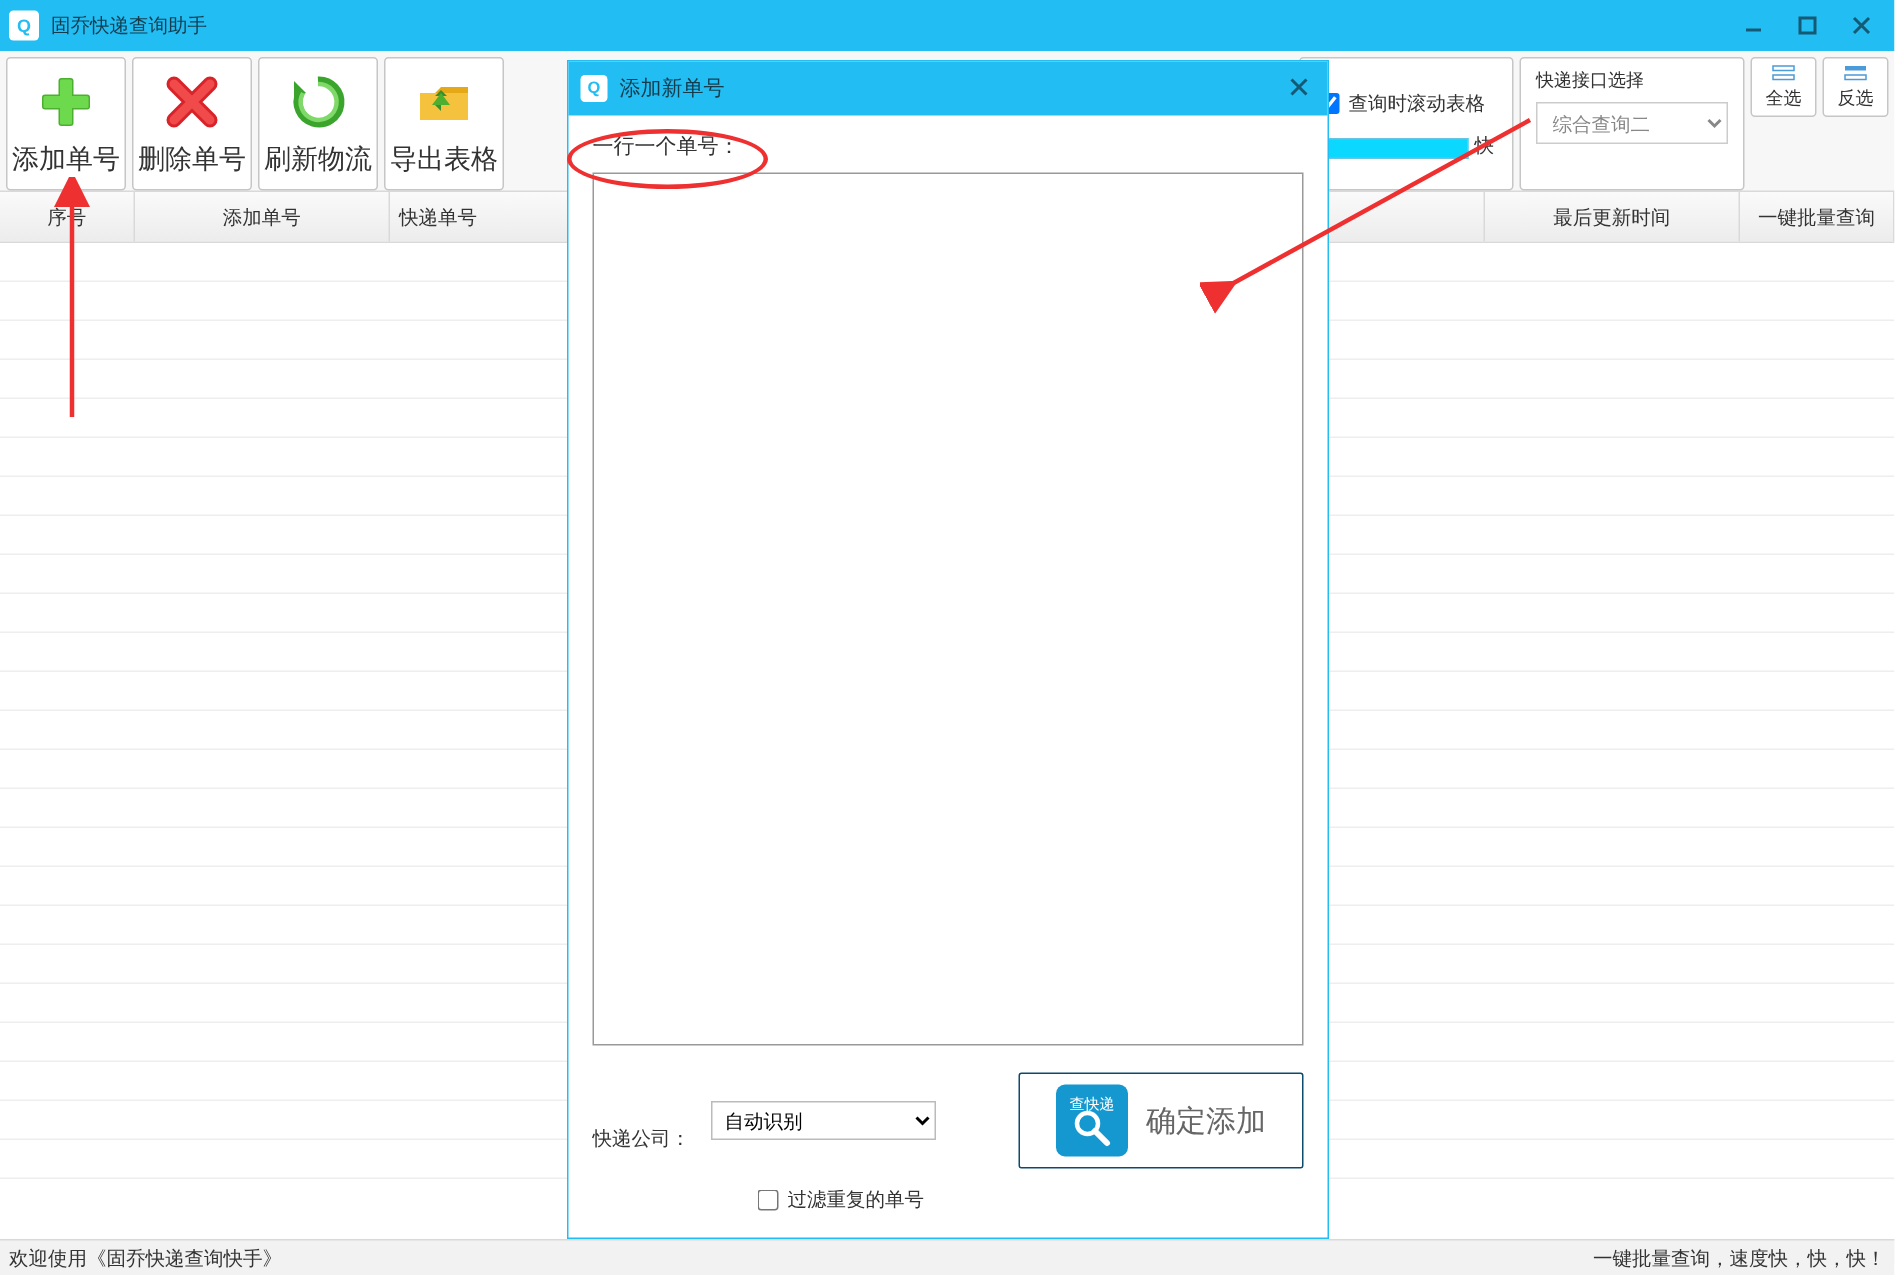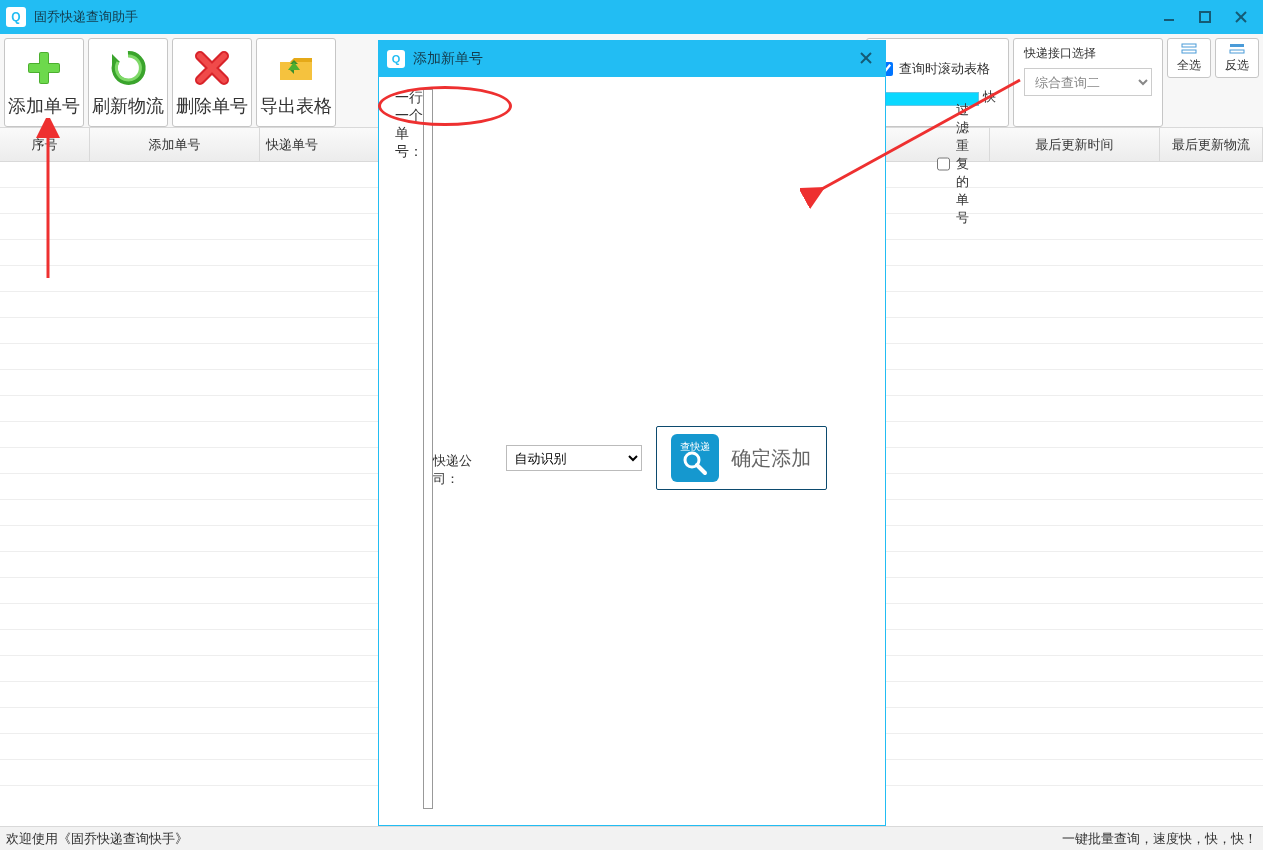--- a/index.html
+++ b/index.html
@@ -214,21 +214,21 @@
   .modal-title .app-icon {
     width: 18px; height: 18px;
     background: #fff;
     border-radius: 3px;
     display: flex; align-items: center; justify-content: center;
     color: #22bdf3; font-weight: bold; font-size: 11px;
     margin-right: 8px;
   }
   .modal-title .mt { flex: 1; }
   .modal-title .mclose { cursor: pointer; padding: 4px; }
-  .modal-body { flex: 1; padding: 12px 16px 16px 16px; display: flex; }
+  .modal-body { flex: 1; padding: 12px 16px 16px 16px; display: flex; flex-direction: column; }
   .modal-hint { font-size: 14px; margin-bottom: 8px; }
   .modal-textarea {
     flex: 1;
     width: 100%;
     border: 1px solid #999;
     resize: none;
     font-size: 13px;
     padding: 4px;
     overflow-y: scroll;
   }
@@ -337,33 +337,33 @@
       <rect x="15" y="4" width="10" height="32" fill="#4caf2f" rx="2"></rect>
       <rect x="4" y="15" width="32" height="10" fill="#4caf2f" rx="2"></rect>
       <rect x="16" y="5" width="8" height="30" fill="#6dd94c" rx="1"></rect>
       <rect x="5" y="16" width="30" height="8" fill="#6dd94c" rx="1"></rect>
     </svg>
     <span>添加单号</span>
   </div>
 
   <div class="tool-btn">
     <svg class="ico" viewBox="0 0 40 40">
+      <path d="M8 8 L32 32 M32 8 L8 32" stroke="#d8232a" stroke-width="10" stroke-linecap="round"></path>
+      <path d="M8 8 L32 32 M32 8 L8 32" stroke="#f04a4a" stroke-width="6" stroke-linecap="round"></path>
+    </svg>
+    <span>删除单号</span>
+  </div>
+
+  <div class="tool-btn">
+    <svg class="ico" viewBox="0 0 40 40">
       <path d="M20 6 A14 14 0 1 1 8 14" fill="none" stroke="#3aa42c" stroke-width="6"></path>
       <path d="M4 6 L12 14 L4 18 Z" fill="#3aa42c"></path>
       <path d="M20 8 A12 12 0 1 1 10 14" fill="none" stroke="#7fd968" stroke-width="3"></path>
     </svg>
     <span>刷新物流</span>
-  </div>
-
-  <div class="tool-btn">
-    <svg class="ico" viewBox="0 0 40 40">
-      <path d="M8 8 L32 32 M32 8 L8 32" stroke="#d8232a" stroke-width="10" stroke-linecap="round"></path>
-      <path d="M8 8 L32 32 M32 8 L8 32" stroke="#f04a4a" stroke-width="6" stroke-linecap="round"></path>
-    </svg>
-    <span>删除单号</span>
   </div>
 
   <div class="tool-btn">
     <svg class="ico" viewBox="0 0 40 40">
       <path d="M4 14 L4 32 L36 32 L36 14 Z" fill="#f5c23e"></path>
       <path d="M4 14 L14 14 L18 10 L36 10 L36 14" fill="#e5a918"></path>
       <path d="M18 16 L18 26 L14 22 L22 22 Z M18 12 L22 16 L14 16 Z" fill="#3a8f2c"></path>
       <path d="M12 22 L18 14 L24 22 Z" fill="#4caf2f"></path>
     </svg>
     <span>导出表格</span>
@@ -406,21 +406,21 @@
     </div>
   </div>
 
 </div>
 
 <div class="table-header">
   <div class="th" style="width:90px">序号</div>
   <div class="th" style="width:170px">添加单号</div>
   <div class="th" style="width:730px;justify-content:flex-start">快递单号</div>
   <div class="th" style="width:170px">最后更新时间</div>
-  <div class="th" style="flex:1">最后更新物流</div>
+  <div class="th" style="flex:1">一键批量查询</div>
 </div>
 
 <div class="table-body">
   <div class="row"></div>
   <div class="row"></div>
   <div class="row"></div>
   <div class="row"></div>
   <div class="row"></div>
   <div class="row"></div>
   <div class="row"></div>

